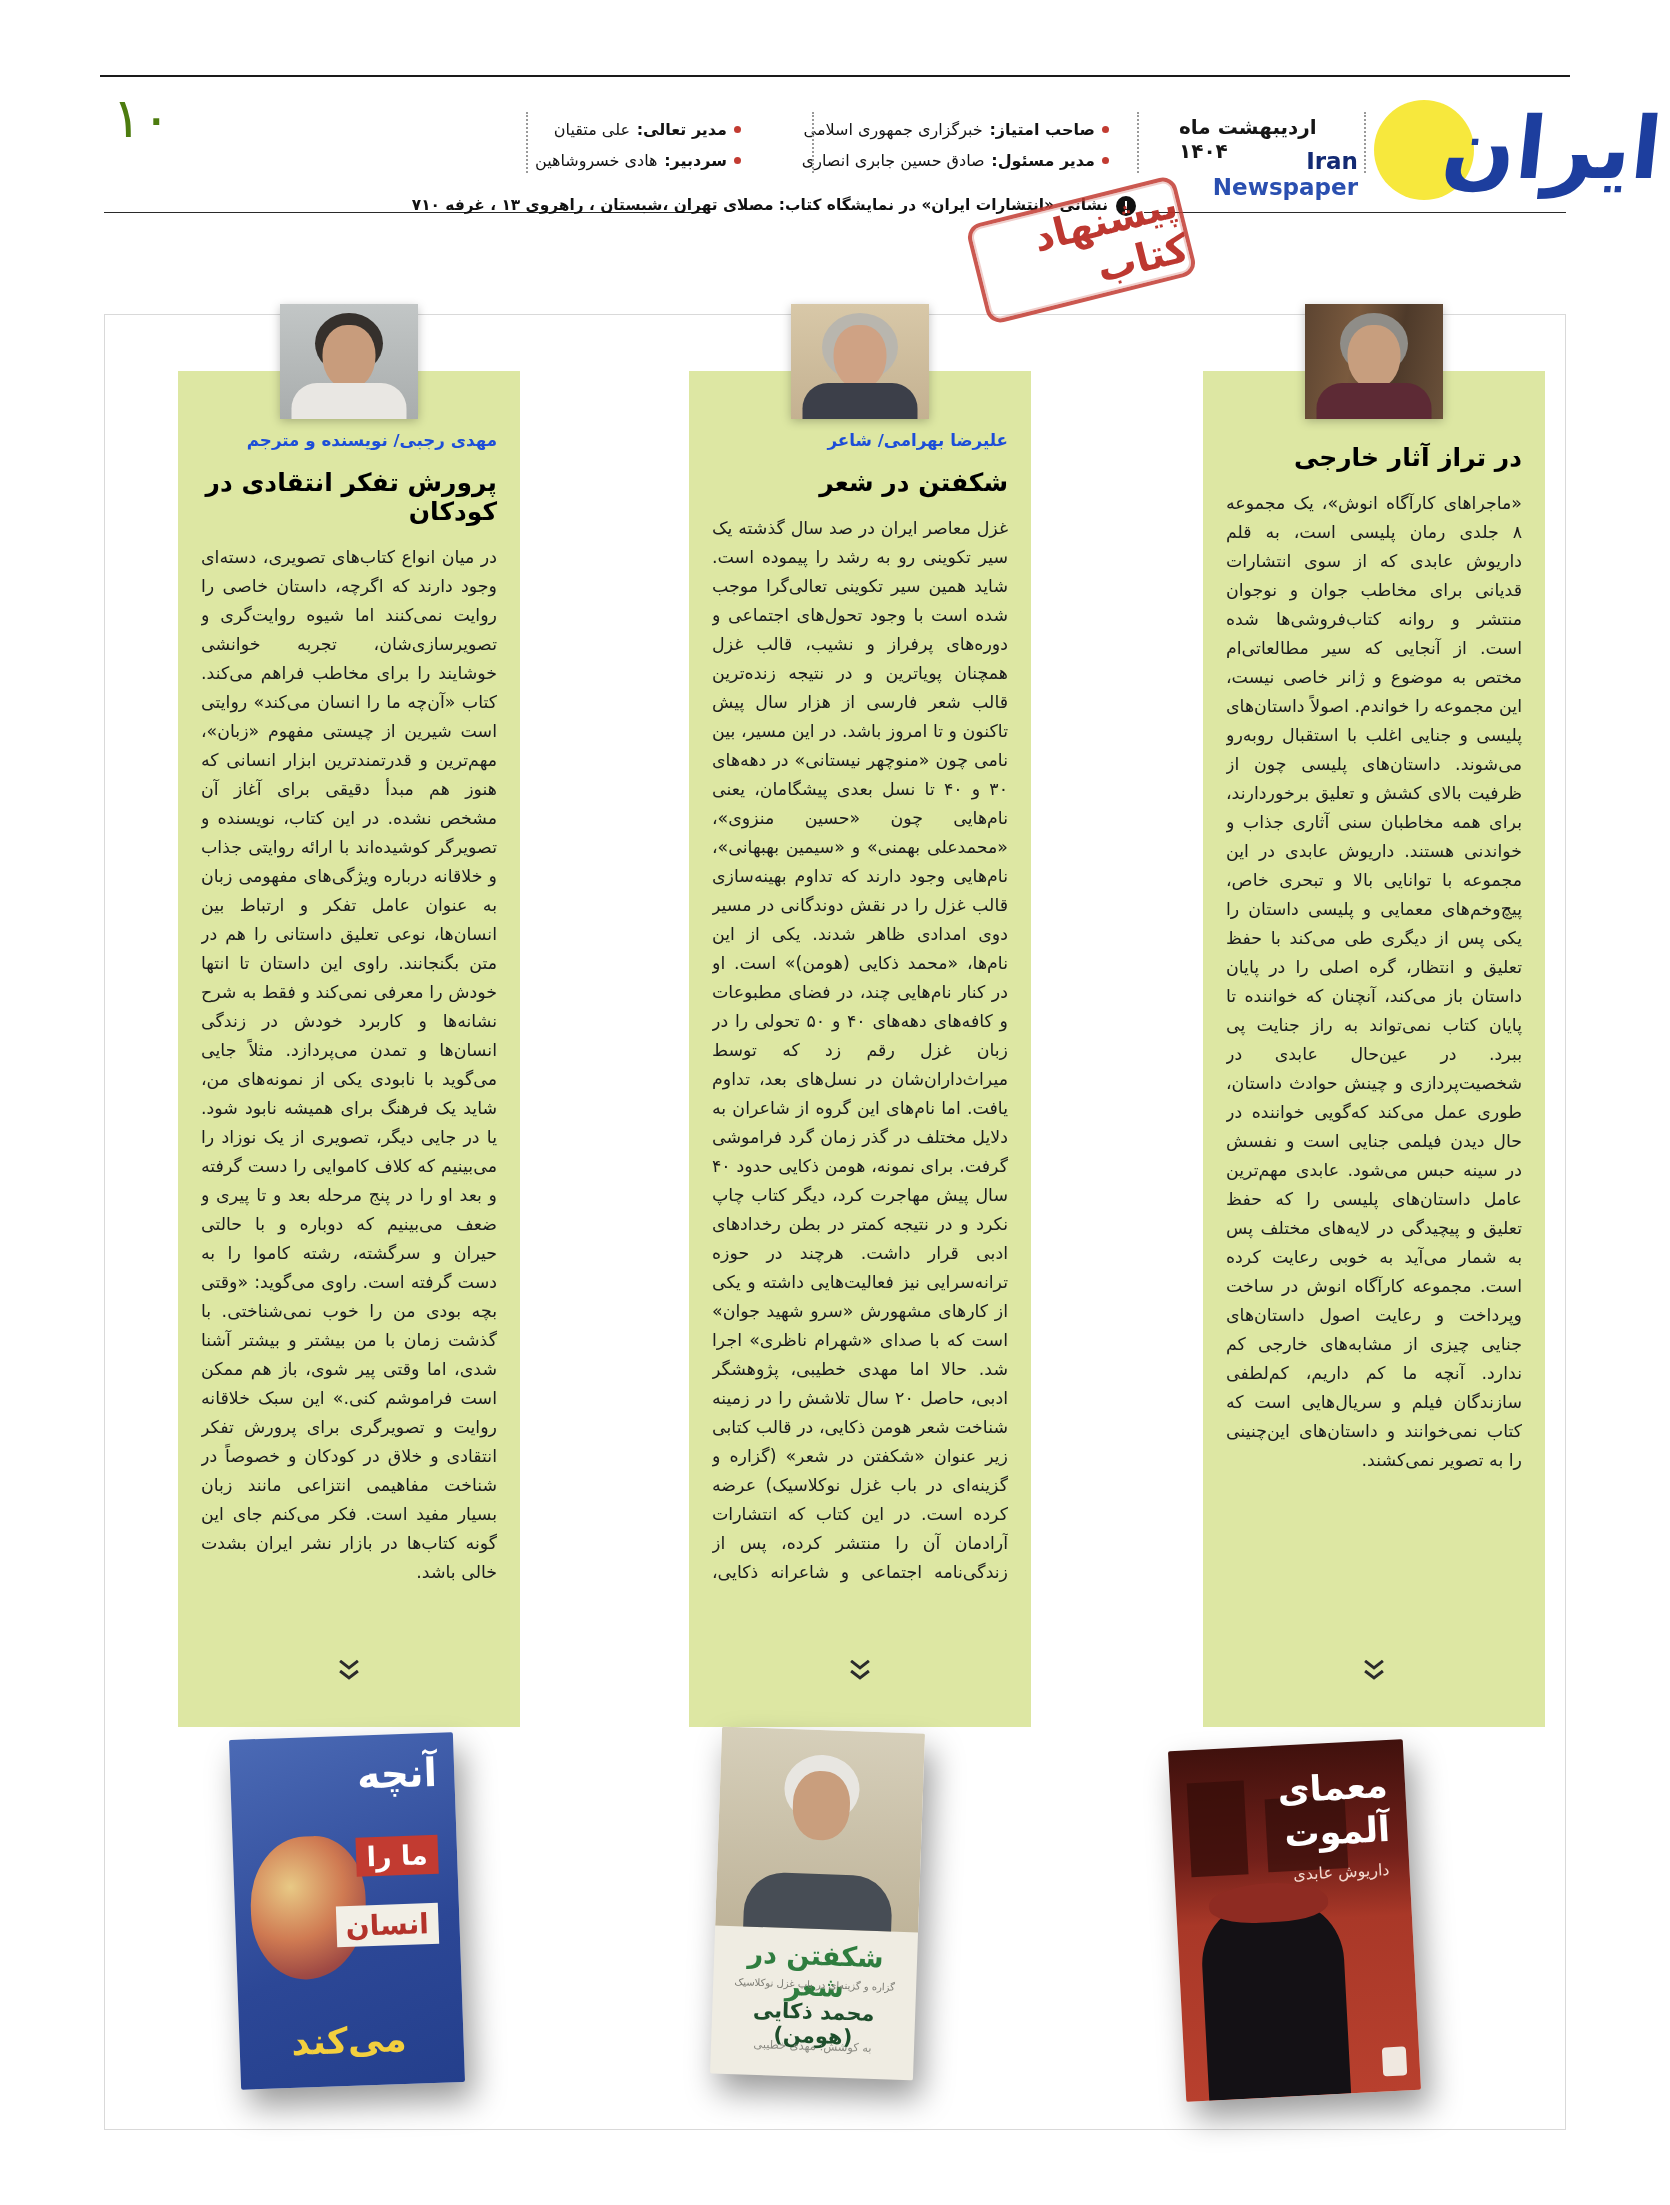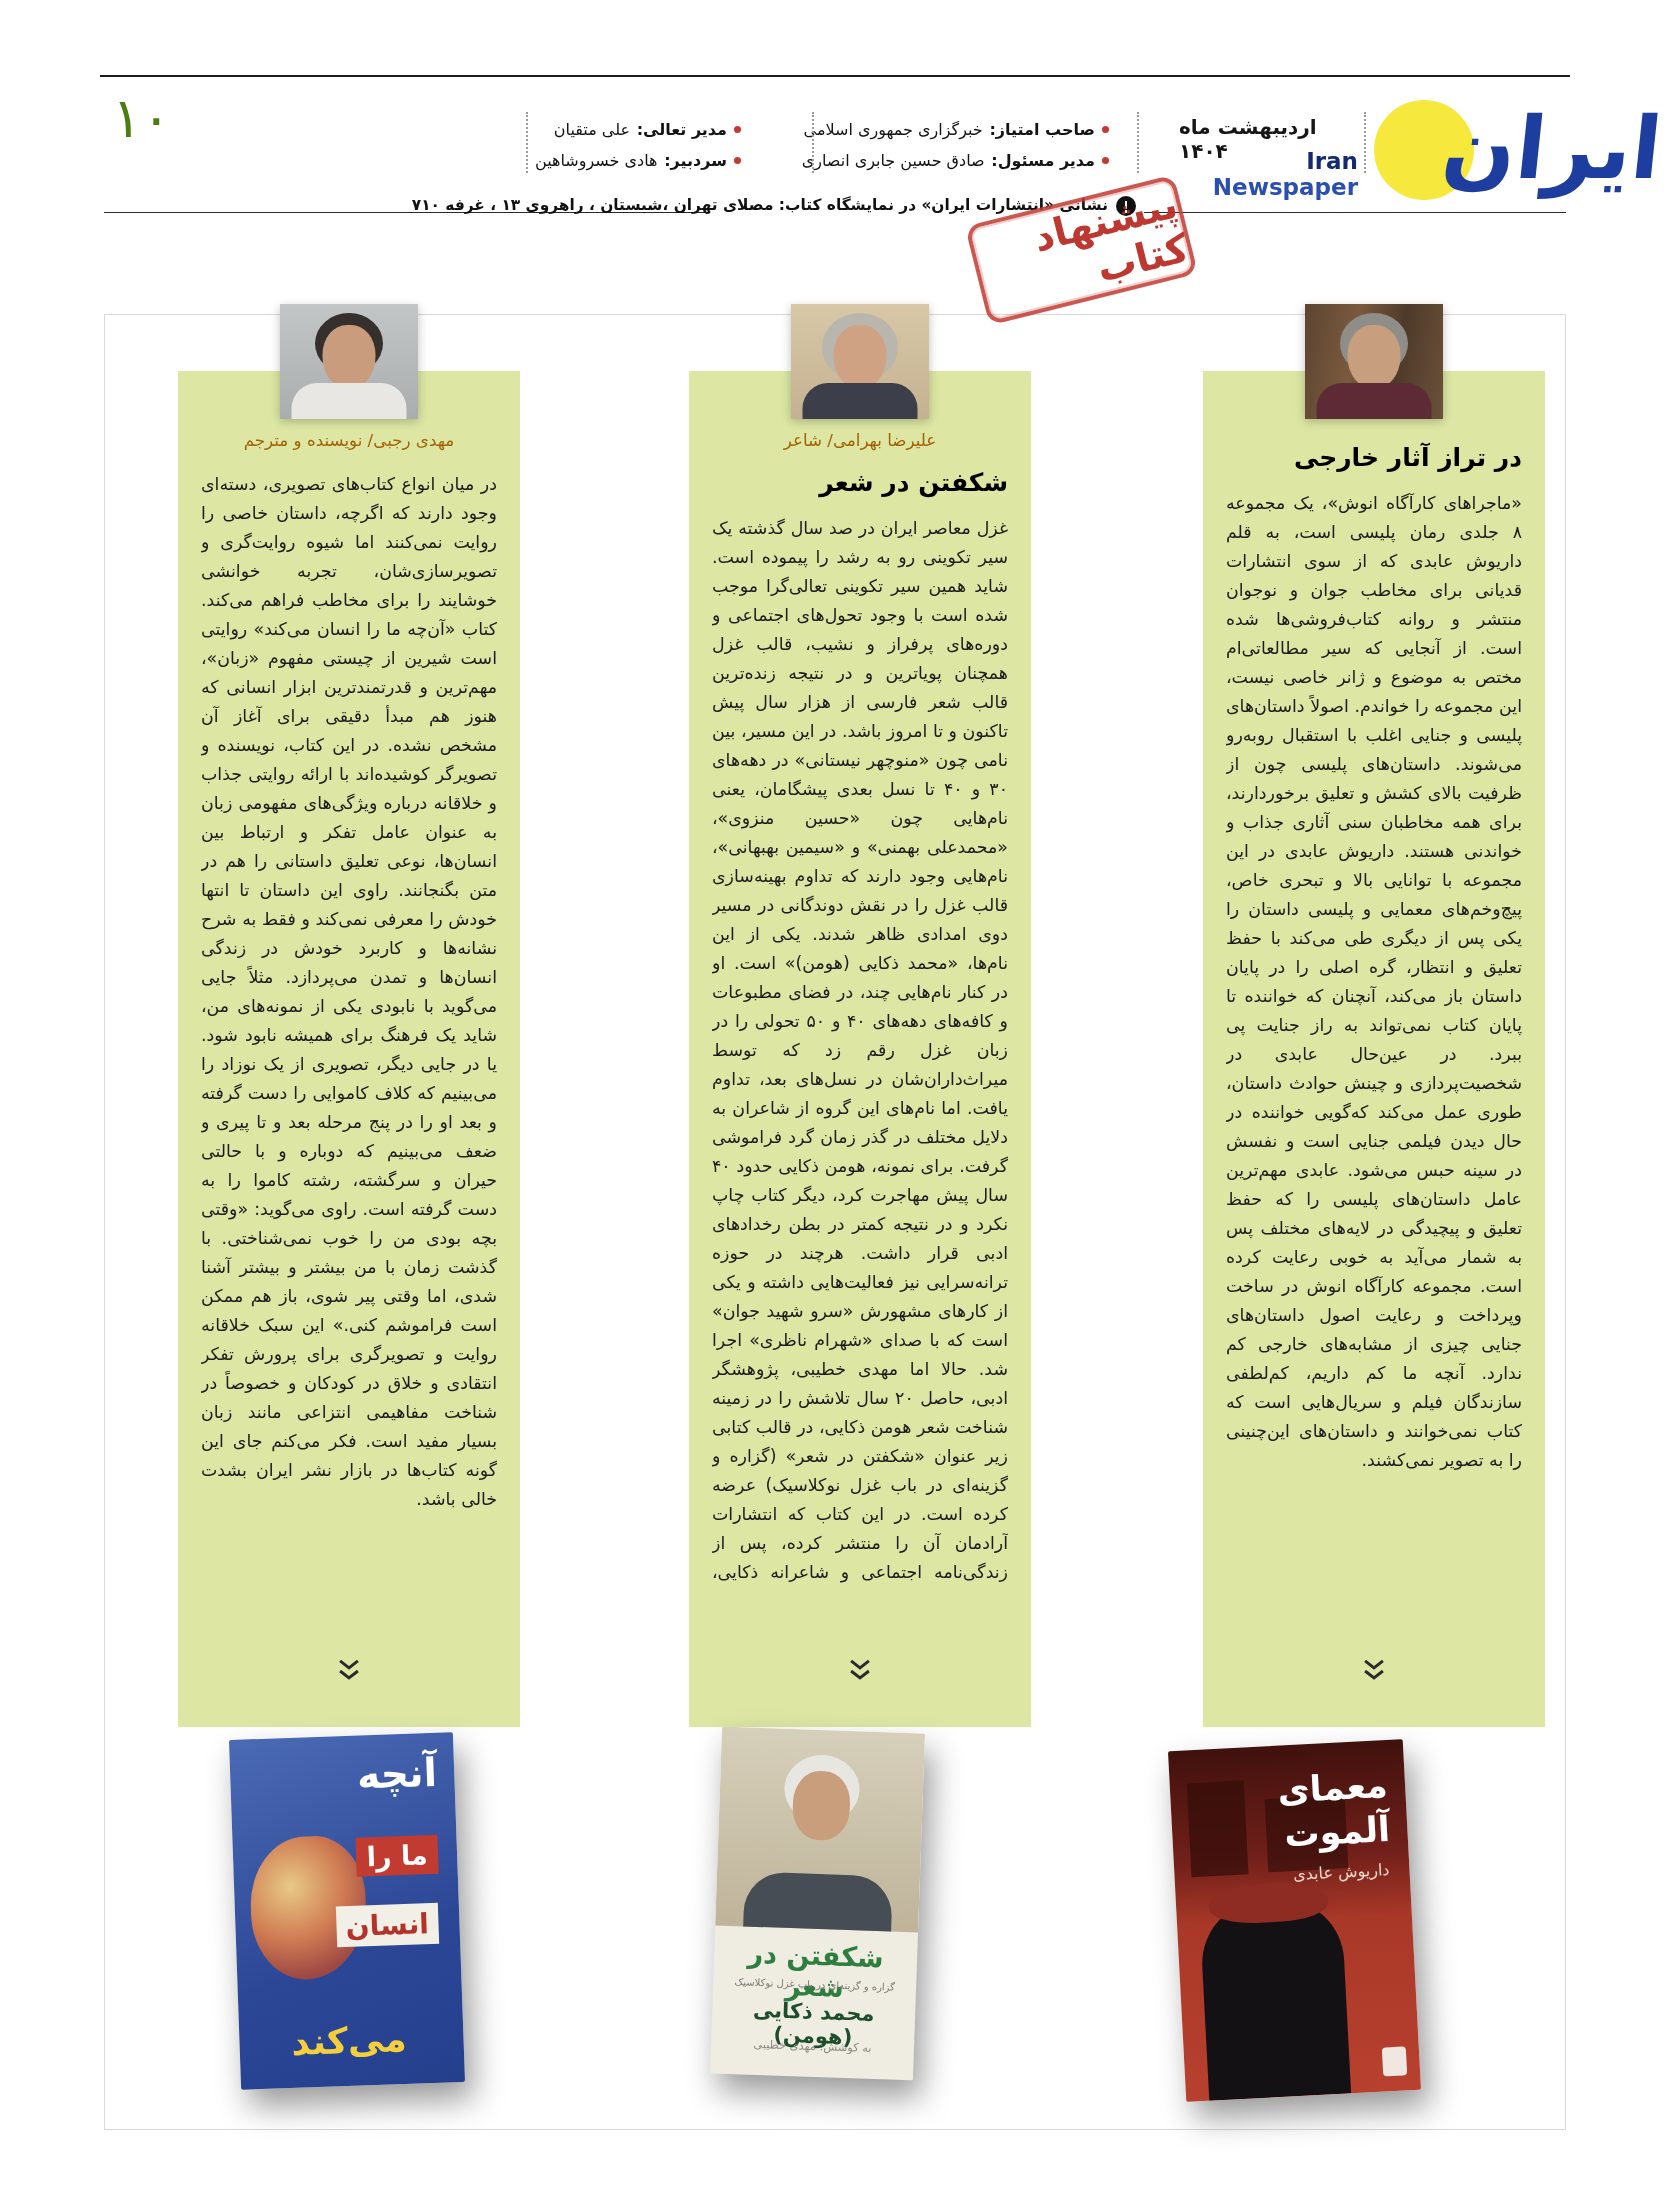--- a/index.html
+++ b/index.html
@@ -69,21 +69,21 @@
   .p1 .ph-bg { background:linear-gradient(180deg,#d8c8a8,#c4b191); }
   .p1 .ph-hair { background:#b9b6ae; width:76px; height:68px; }
   .p1 .ph-face { background:#cfa284; }
   .p1 .ph-torso { background:#3c3f49; }
 
   .p2 .ph-bg { background:linear-gradient(180deg,#c2c6c6,#a9adad); }
   .p2 .ph-hair { background:#35302c; }
   .p2 .ph-face { background:#c89c7c; }
   .p2 .ph-torso { background:#e9e7e3; }
 
-  .author { font-size:16.7px; font-weight:normal; direction:rtl; text-align:center; line-height:25px; color:#a16207; }
+  .author { font-size:16.7px; font-weight:bold; direction:rtl; text-align:right; line-height:25px; color:#1d4ed8; }
   .title  { font-size:25px; font-weight:bold; direction:rtl; text-align:right; margin-top:14.7px; color:#000; }
   .body   { margin-top:17.4px; font-size:17.4px; line-height:29px; direction:rtl; text-align:justify; color:#1c1c1c; max-height:1069px; overflow:hidden; }
 
   .chevron { position:absolute; bottom:39px; left:50%; transform:translateX(-50%); }
 
   
   .book { position:absolute; box-shadow:8px 17.4px 32px rgba(0,0,0,0.40); border-radius:2px; overflow:hidden; z-index:4; }
 
   .book-r { left:1177px; top:1745px; width:235px; height:351px; transform:rotate(-3deg);
             background:linear-gradient(180deg,#40110d 0%,#72201a 32%,#a93828 50%,#b8402e 100%); }
@@ -208,20 +208,21 @@
   </article>
 
   <article class="panel pos-left">
     <div class="photo p2">
       <div class="ph-bg"></div>
       <div class="ph-hair"></div>
       <div class="ph-face"></div>
       <div class="ph-torso"></div>
     </div>
     <h3 class="author">مهدی رجبی/ نویسنده و مترجم</h3>
+    <h2 class="title">پرورش تفکر انتقادی در کودکان</h2>
     <p class="body">در میان انواع کتاب‌های تصویری، دسته‌ای وجود دارند که اگرچه، داستان خاصی را روایت نمی‌کنند اما شیوه روایت‌گری و تصویرسازی‌شان، تجربه خوانشی خوشایند را برای مخاطب فراهم می‌کند. کتاب «آن‌چه ما را انسان می‌کند» روایتی است شیرین از چیستی مفهوم «زبان»، مهم‌ترین و قدرتمندترین ابزار انسانی که هنوز هم مبدأ دقیقی برای آغاز آن مشخص نشده. در این کتاب، نویسنده و تصویرگر کوشیده‌اند با ارائه روایتی جذاب و خلاقانه درباره ویژگی‌های مفهومی زبان به عنوان عامل تفکر و ارتباط بین انسان‌ها، نوعی تعلیق داستانی را هم در متن بگنجانند. راوی این داستان تا انتها خودش را معرفی نمی‌کند و فقط به شرح نشانه‌ها و کاربرد خودش در زندگی انسان‌ها و تمدن می‌پردازد. مثلاً جایی می‌گوید با نابودی یکی از نمونه‌های من، شاید یک فرهنگ برای همیشه نابود شود. یا در جایی دیگر، تصویری از یک نوزاد را می‌بینیم که کلاف کاموایی را دست گرفته و بعد او را در پنج مرحله بعد و تا پیری و ضعف می‌بینیم که دوباره و با حالتی حیران و سرگشته، رشته کاموا را به دست گرفته است. راوی می‌گوید: «وقتی بچه بودی من را خوب نمی‌شناختی. با گذشت زمان با من بیشتر و بیشتر آشنا شدی، اما وقتی پیر شوی، باز هم ممکن است فراموشم کنی.» این سبک خلاقانه روایت و تصویرگری برای پرورش تفکر انتقادی و خلاق در کودکان و خصوصاً در شناخت مفاهیمی انتزاعی مانند زبان بسیار مفید است. فکر می‌کنم جای این گونه کتاب‌ها در بازار نشر ایران بشدت خالی باشد.</p>
     <div class="chevron">
       <svg width="31" height="28" viewBox="0 0 24 22">
         <path d="M5 3 L12 8.5 L19 3" fill="none" stroke="#2b2b2b" stroke-width="2.3"></path>
         <path d="M5 11 L12 16.5 L19 11" fill="none" stroke="#2b2b2b" stroke-width="2.3"></path>
       </svg>
     </div>
   </article>
 
   <div class="book book-r">

